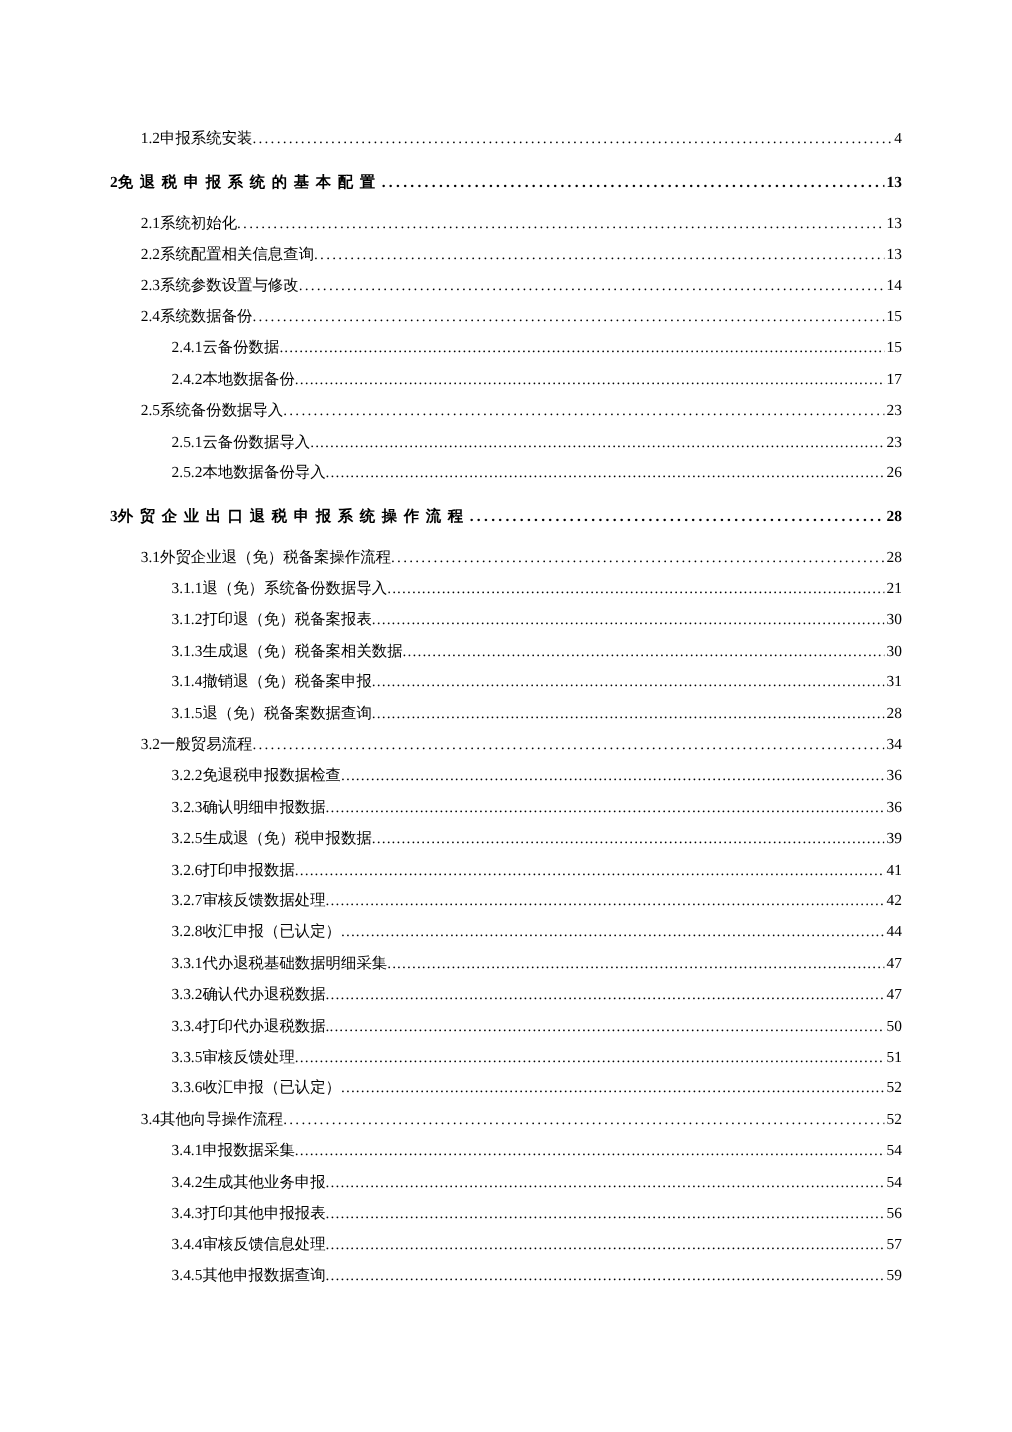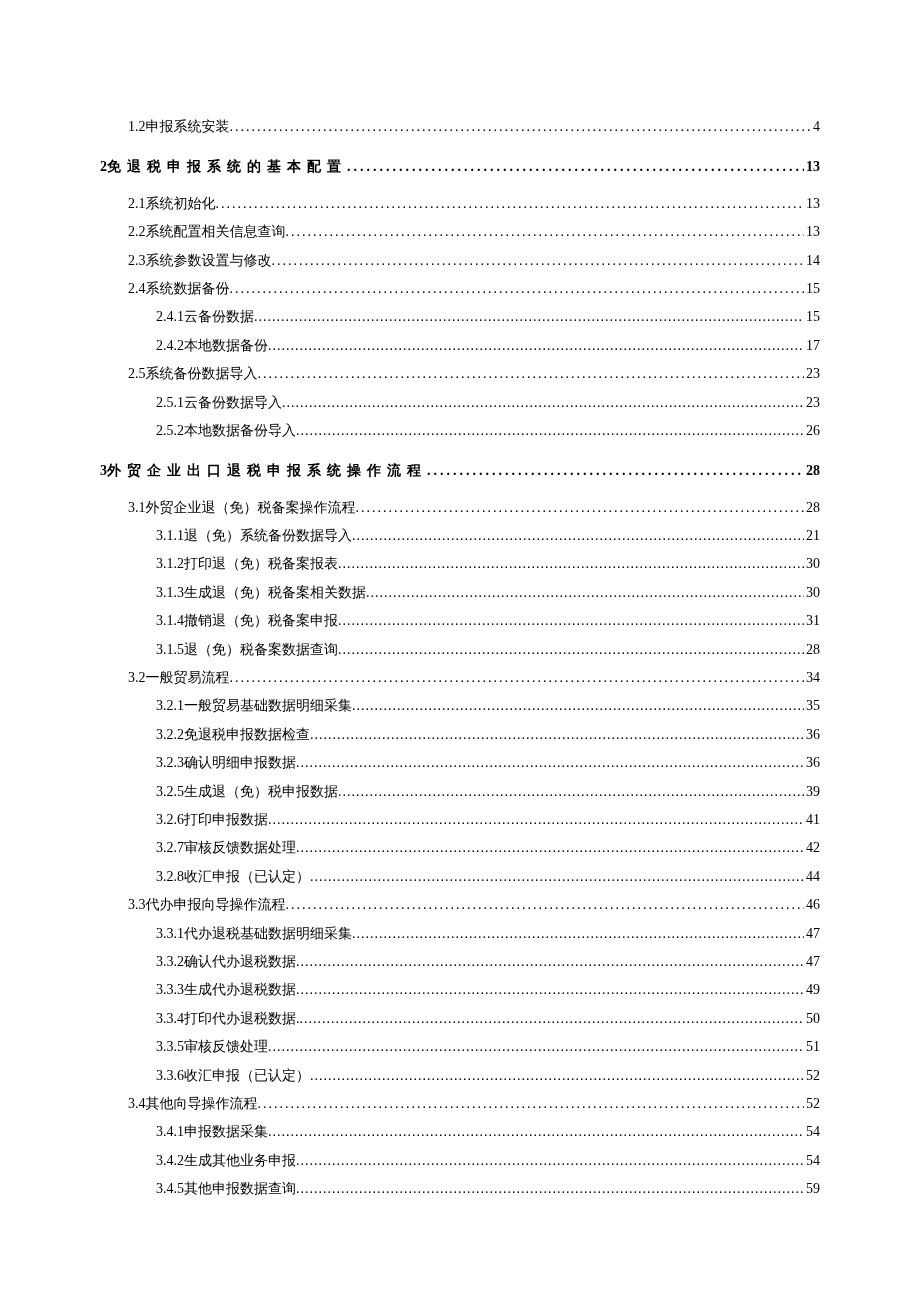--- a/index.html
+++ b/index.html
@@ -170,26 +170,20 @@
       <span class="leader"></span>
       <span class="page">28</span>
     </div>
     <div class="toc-row level-2">
       <span class="num">3.2</span>
       <span class="title"> 一般贸易流程 </span>
       <span class="leader"></span>
       <span class="page">34</span>
     </div>
     <div class="toc-row level-3">
-      <span class="num">3.2.1</span>
-      <span class="title"> 一般贸易基础数据明细采集 </span>
-      <span class="leader"></span>
-      <span class="page">35</span>
-    </div>
-    <div class="toc-row level-3">
       <span class="num">3.2.2</span>
       <span class="title"> 免退税申报数据检查 </span>
       <span class="leader"></span>
       <span class="page">36</span>
     </div>
     <div class="toc-row level-3">
       <span class="num">3.2.3</span>
       <span class="title"> 确认明细申报数据 </span>
       <span class="leader"></span>
       <span class="page">36</span>
@@ -211,45 +205,33 @@
       <span class="title"> 审核反馈数据处理 </span>
       <span class="leader"></span>
       <span class="page">42</span>
     </div>
     <div class="toc-row level-3">
       <span class="num">3.2.8</span>
       <span class="title"> 收汇申报（已认定） </span>
       <span class="leader"></span>
       <span class="page">44</span>
     </div>
-    <div class="toc-row level-2">
-      <span class="num">3.3</span>
-      <span class="title"> 代办申报向导操作流程 </span>
-      <span class="leader"></span>
-      <span class="page">46</span>
-    </div>
     <div class="toc-row level-3">
       <span class="num">3.3.1</span>
       <span class="title"> 代办退税基础数据明细采集 </span>
       <span class="leader"></span>
       <span class="page">47</span>
     </div>
     <div class="toc-row level-3">
       <span class="num">3.3.2</span>
       <span class="title"> 确认代办退税数据 </span>
       <span class="leader"></span>
       <span class="page">47</span>
     </div>
     <div class="toc-row level-3">
-      <span class="num">3.3.3</span>
-      <span class="title"> 生成代办退税数据 </span>
-      <span class="leader"></span>
-      <span class="page">49</span>
-    </div>
-    <div class="toc-row level-3">
       <span class="num">3.3.4</span>
       <span class="title"> 打印代办退税数据. </span>
       <span class="leader"></span>
       <span class="page">50</span>
     </div>
     <div class="toc-row level-3">
       <span class="num">3.3.5</span>
       <span class="title"> 审核反馈处理 </span>
       <span class="leader"></span>
       <span class="page">51</span>
@@ -270,20 +252,32 @@
       <span class="num">3.4.1</span>
       <span class="title"> 申报数据采集 </span>
       <span class="leader"></span>
       <span class="page">54</span>
     </div>
     <div class="toc-row level-3">
       <span class="num">3.4.2</span>
       <span class="title"> 生成其他业务申报 </span>
       <span class="leader"></span>
       <span class="page">54</span>
+    </div>
+    <div class="toc-row level-3">
+      <span class="num">3.4.3</span>
+      <span class="title"> 打印其他申报报表 </span>
+      <span class="leader"></span>
+      <span class="page">56</span>
+    </div>
+    <div class="toc-row level-3">
+      <span class="num">3.4.4</span>
+      <span class="title"> 审核反馈信息处理 </span>
+      <span class="leader"></span>
+      <span class="page">57</span>
     </div>
     <div class="toc-row level-3">
       <span class="num">3.4.5</span>
       <span class="title"> 其他申报数据查询 </span>
       <span class="leader"></span>
       <span class="page">59</span>
     </div>
   </div>
 
 </body></html>

